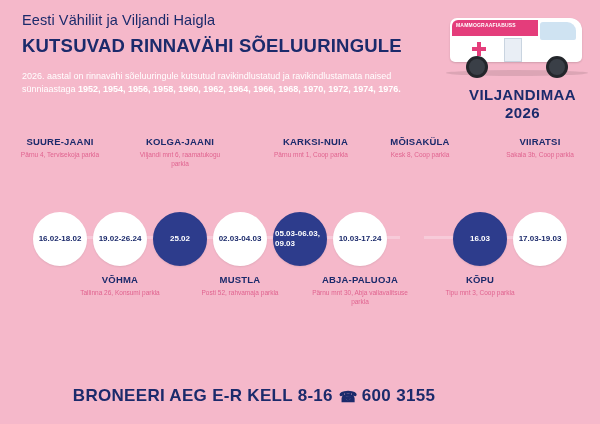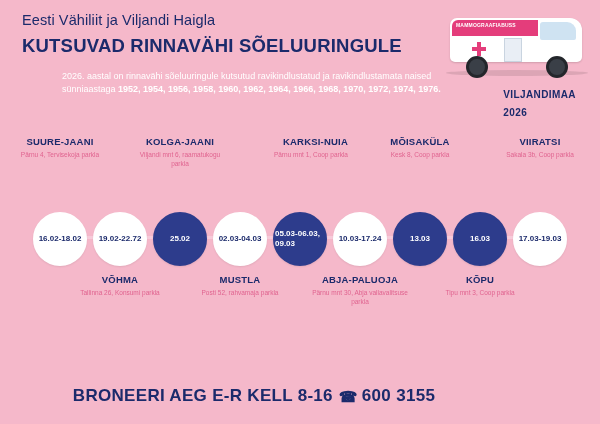--- a/index.html
+++ b/index.html
@@ -42,21 +42,20 @@
     color: #1b2a6b;
     letter-spacing: 0.2px;
   }
   .intro {
     position: absolute;
     left: 22px; top: 70px;
     width: 380px;
     font-size: 9px;
     line-height: 13px;
     color: #ffffff;
-    margin-left: 40px;
   }
   .years {
     font-weight: bold;
   }
 
   
   .bus-wrap {
     position: absolute;
     right: 6px; top: 4px;
     width: 152px;
@@ -131,24 +130,24 @@
     position: absolute;
     left: 4px; top: 66px;
     width: 142px; height: 6px;
     background: rgba(0,0,0,0.10);
     border-radius: 50%;
   }
 
   .region-name {
     position: absolute;
     right: 24px; top: 86px;
-    text-align: left;
-    color: #1b2a6b;
-    font-weight: bold;
-    font-size: 10px;
+    text-align: center;
+    color: #1b2a6b;
+    font-weight: bold;
+    font-size: 15px;
     line-height: 18px;
     letter-spacing: 0.4px;
   }
 
   
   .timeline {
     position: absolute;
     left: 0; top: 136px;
     width: 525px;
     height: 200px;
@@ -260,21 +259,21 @@
 
     <div class="stop" style="left:12px; top:0px;">
       <div class="label">SUURE-JAANI</div>
       <div class="addr">Pärnu 4, Tervisekoja parkla</div>
     </div>
     <div class="bubble" style="left:33px; top:76px;">
       <span>16.02-18.02</span>
     </div>
 
     <div class="bubble" style="left:93px; top:76px;">
-      <span>19.02-22.72</span>
+      <span>19.02-26.24</span>
     </div>
     <div class="stop" style="left:72px; top:138px;">
       <div class="label">VÕHMA</div>
       <div class="addr">Tallinna 26, Konsumi parkla</div>
     </div>
 
     <div class="stop" style="left:132px; top:0px;">
       <div class="label">KOLGA-JAANI</div>
       <div class="addr">Viljandi mnt 6, raamatukogu parkla</div>
     </div>
@@ -303,23 +302,20 @@
     </div>
     <div class="stop" style="left:312px; top:138px;">
       <div class="label">ABJA-PALUOJA</div>
       <div class="addr">Pärnu mnt 30, Abja vallavalitsuse parkla</div>
     </div>
 
     <div class="stop" style="left:372px; top:0px;">
       <div class="label">MÕISAKÜLA</div>
       <div class="addr">Kesk 8, Coop parkla</div>
     </div>
-    <div class="bubble dark" style="left:393px; top:76px;">
-      <span>13.03</span>
-    </div>
 
     <div class="bubble dark" style="left:453px; top:76px;">
       <span>16.03</span>
     </div>
     <div class="stop" style="left:432px; top:138px;">
       <div class="label">KÕPU</div>
       <div class="addr">Tipu mnt 3, Coop parkla</div>
     </div>
 
     <div class="stop" style="left:492px; top:0px;">

